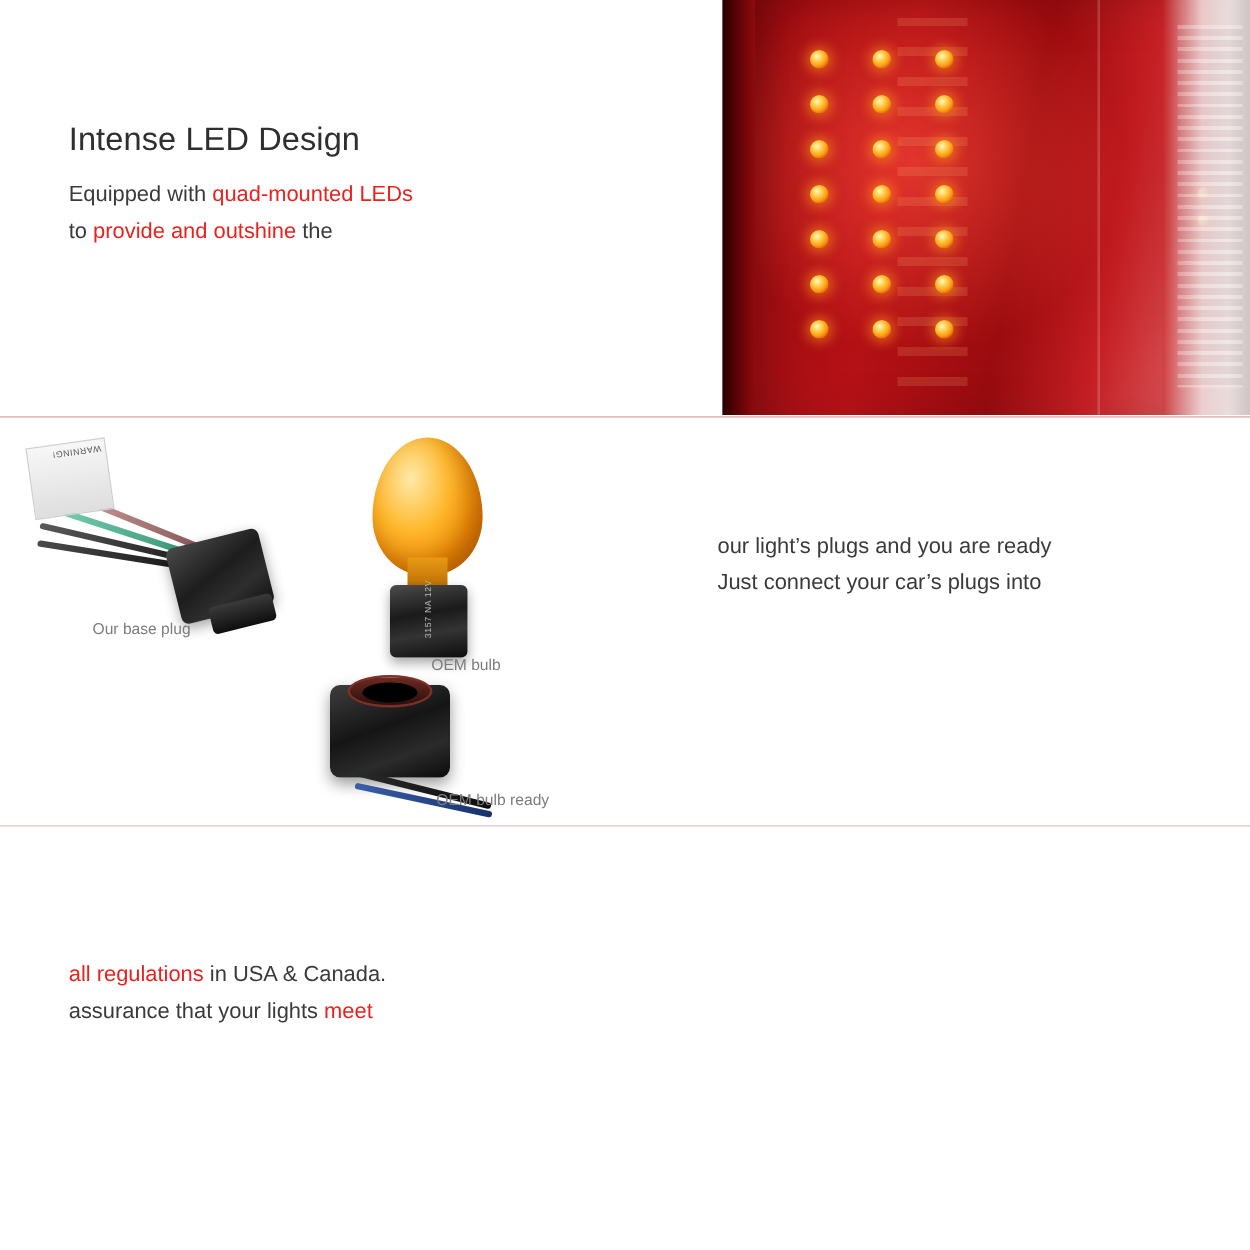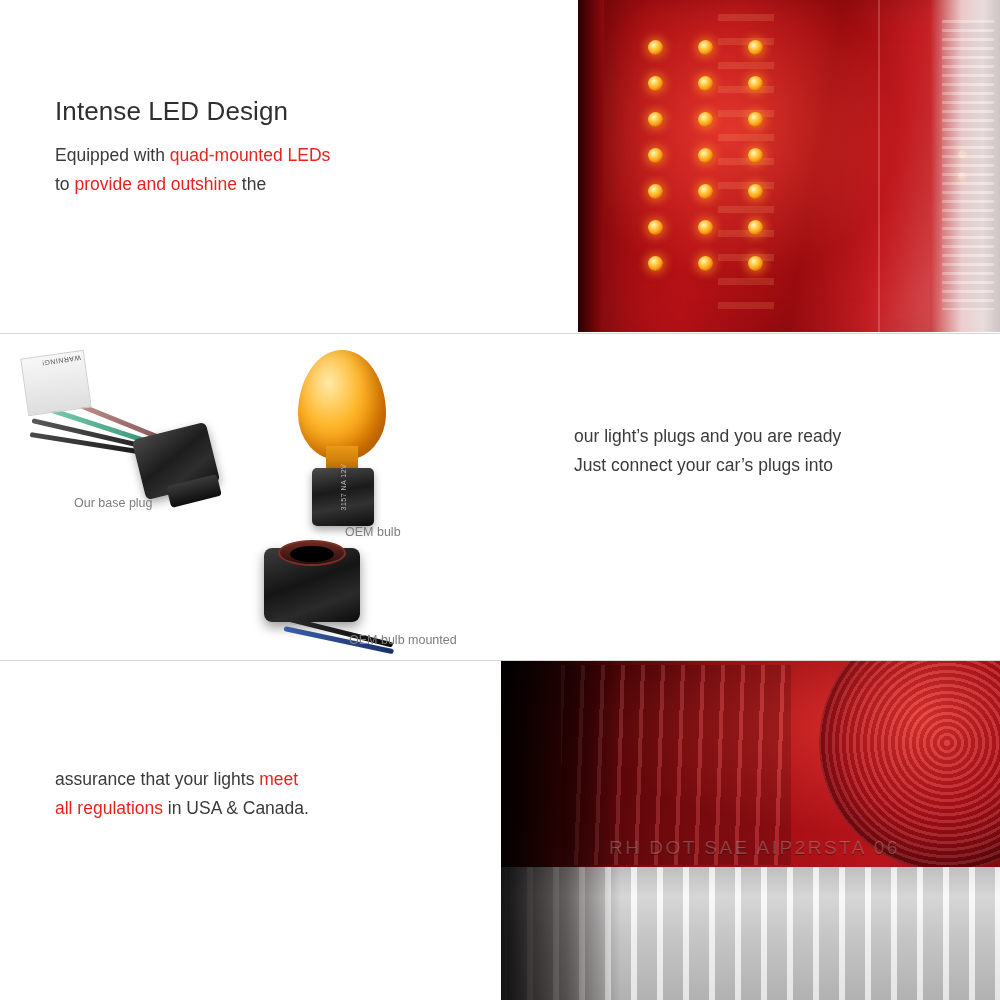--- a/index.html
+++ b/index.html
@@ -286,51 +286,42 @@
       </div>
       <div class="caption" style="left:345px; top:159px;margin-top:32px;">OEM bulb</div>
 
       <div class="socket">
         <div class="socket-body"></div>
         <div class="socket-ring"></div>
         <div class="socket-hole"></div>
         <div class="socket-wire" style="left:52px; top:86px; width:110px; background:linear-gradient(90deg,#2a2a2a,#0c0c0c); transform:rotate(14deg);"></div>
         <div class="socket-wire" style="left:50px; top:96px; width:112px; background:linear-gradient(90deg,#3b5fa8,#17306a); transform:rotate(12deg);"></div>
       </div>
-      <div class="caption" style="left:349px; top:299px;">OEM bulb mounted</div>
+      <div class="caption" style="left:349px; top:299px;">OEM bulb ready</div>
     </div>
 
     <div class="text">
       <div class="body-copy">
         <div>our light’s plugs and you are ready</div>
         <div>Just connect your car’s plugs into</div>
       </div>
     </div>
   </div>
 
   <div class="divider" style="top:660px;"></div>
 
   <div class="section" id="sec-legal">
 
-    <div class="lamp2">
-      <div class="lamp2-red"></div>
-      <div class="lamp2-ribs-v"></div>
-      <div class="lamp2-reflector"></div>
-      <div class="lamp2-clear"></div>
-      <div class="lamp2-clear-ribs"></div>
-      <div class="lamp2-dark-left"></div>
-      <div class="dot-stamp">RH DOT SAE AIP2RSTA 06</div>
-    </div>
 
     <div class="text">
       <div class="body-copy">
         <div>
+          <span class="hl">all regulations</span><span> in USA &amp; Canada.</span>
+        </div>
+        <div>
           <span>assurance that your lights </span><span class="hl">meet</span>
         </div>
-        <div>
-          <span class="hl">all regulations</span><span> in USA &amp; Canada.</span>
-        </div>
       </div>
     </div>
 
   </div>
 
 </div>
 
 </body></html>

